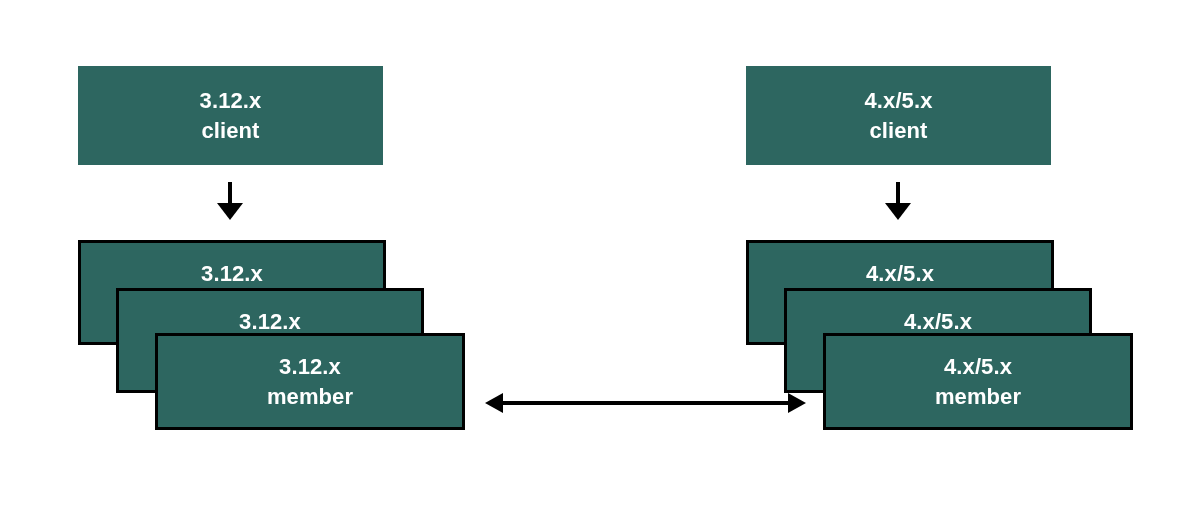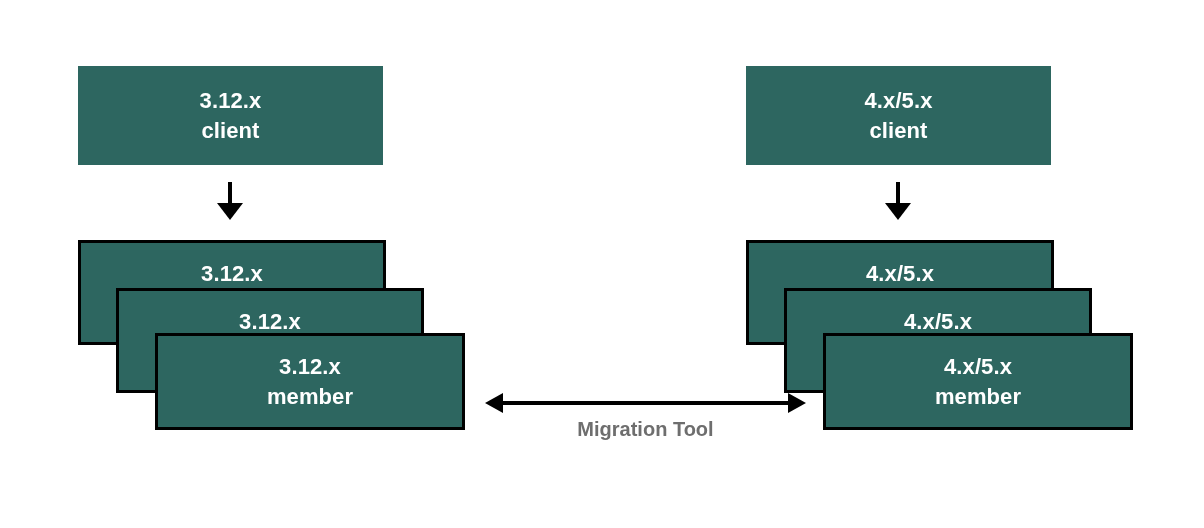--- a/index.html
+++ b/index.html
@@ -144,21 +144,20 @@
     <span class="node-line">3.12.x</span>
     <span class="node-line">member</span>
   </div>
 
   <div class="h-arrow" style="left:485px; top:393px; width:321px; z-index:4;">
     <span class="head-left"></span>
     <span class="shaft" style="left:14px; right:14px;"></span>
     <span class="head-right"></span>
   </div>
 
-  <div class="caption" style="left:485px; top:418px; width:321px;">Migration Tool</div>
 
   <div class="node plain" style="left:746px; top:66px; width:305px; height:99px;">
     <span class="node-line">4.x/5.x</span>
     <span class="node-line">client</span>
   </div>
 
   <div class="v-arrow" style="left:885px; top:182px; height:38px;">
     <span class="shaft" style="height:24px;"></span>
     <span class="head" style="top:21px;"></span>
   </div>

